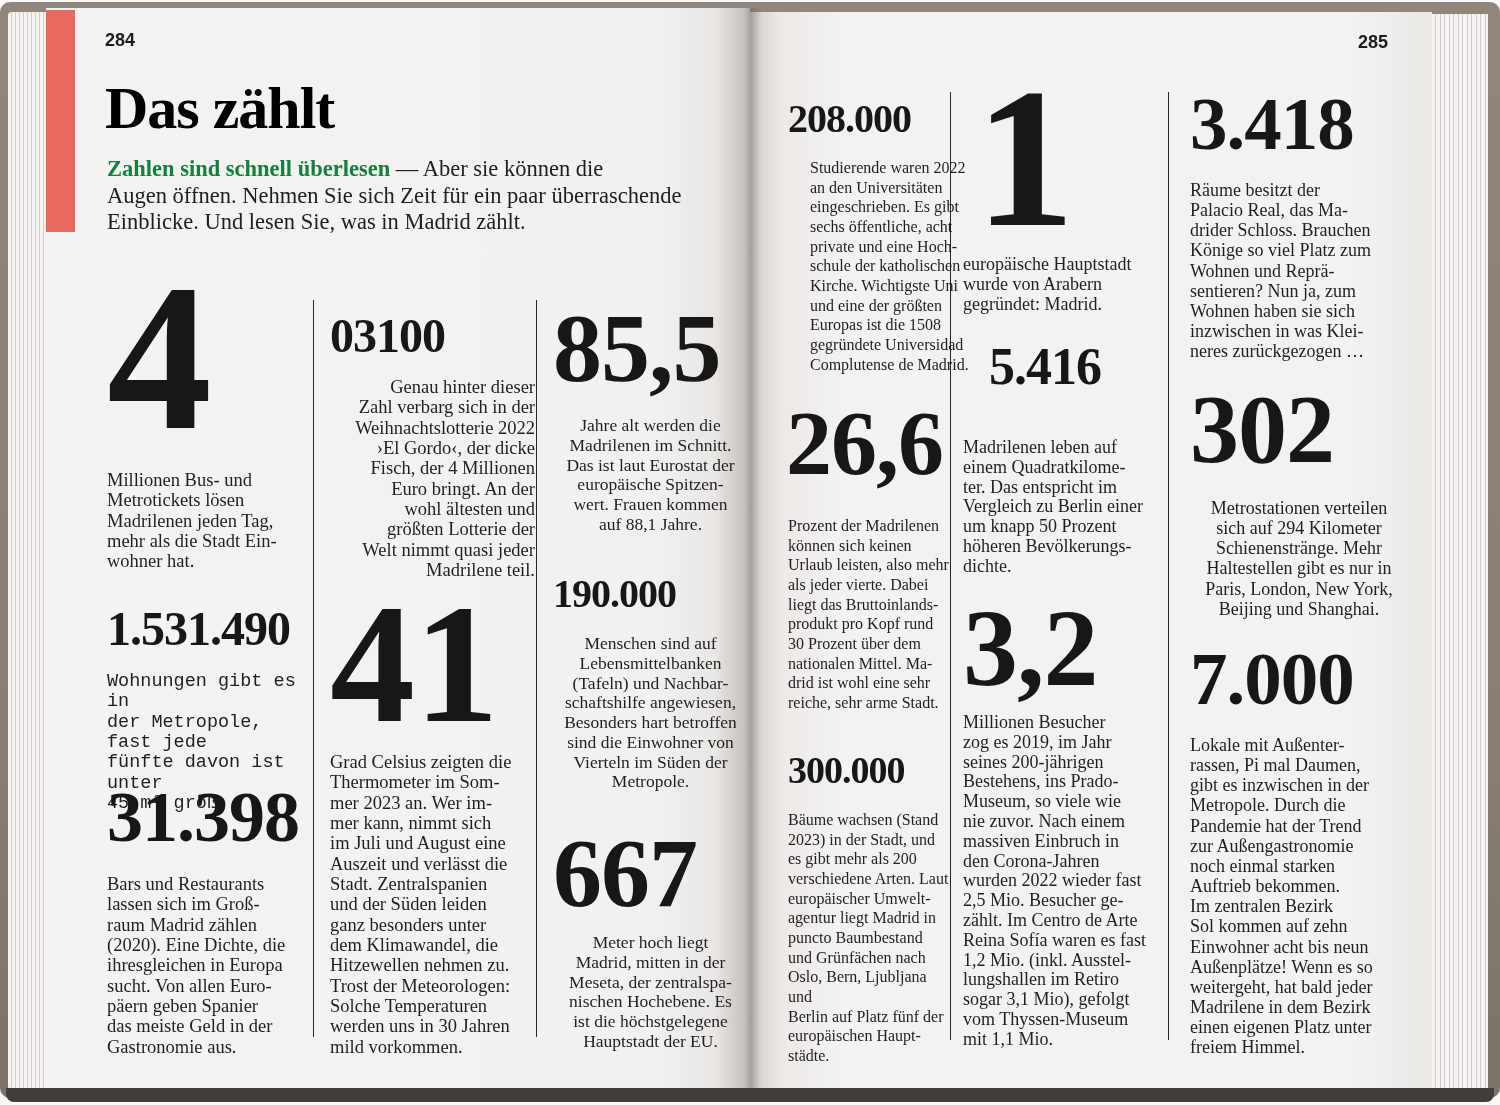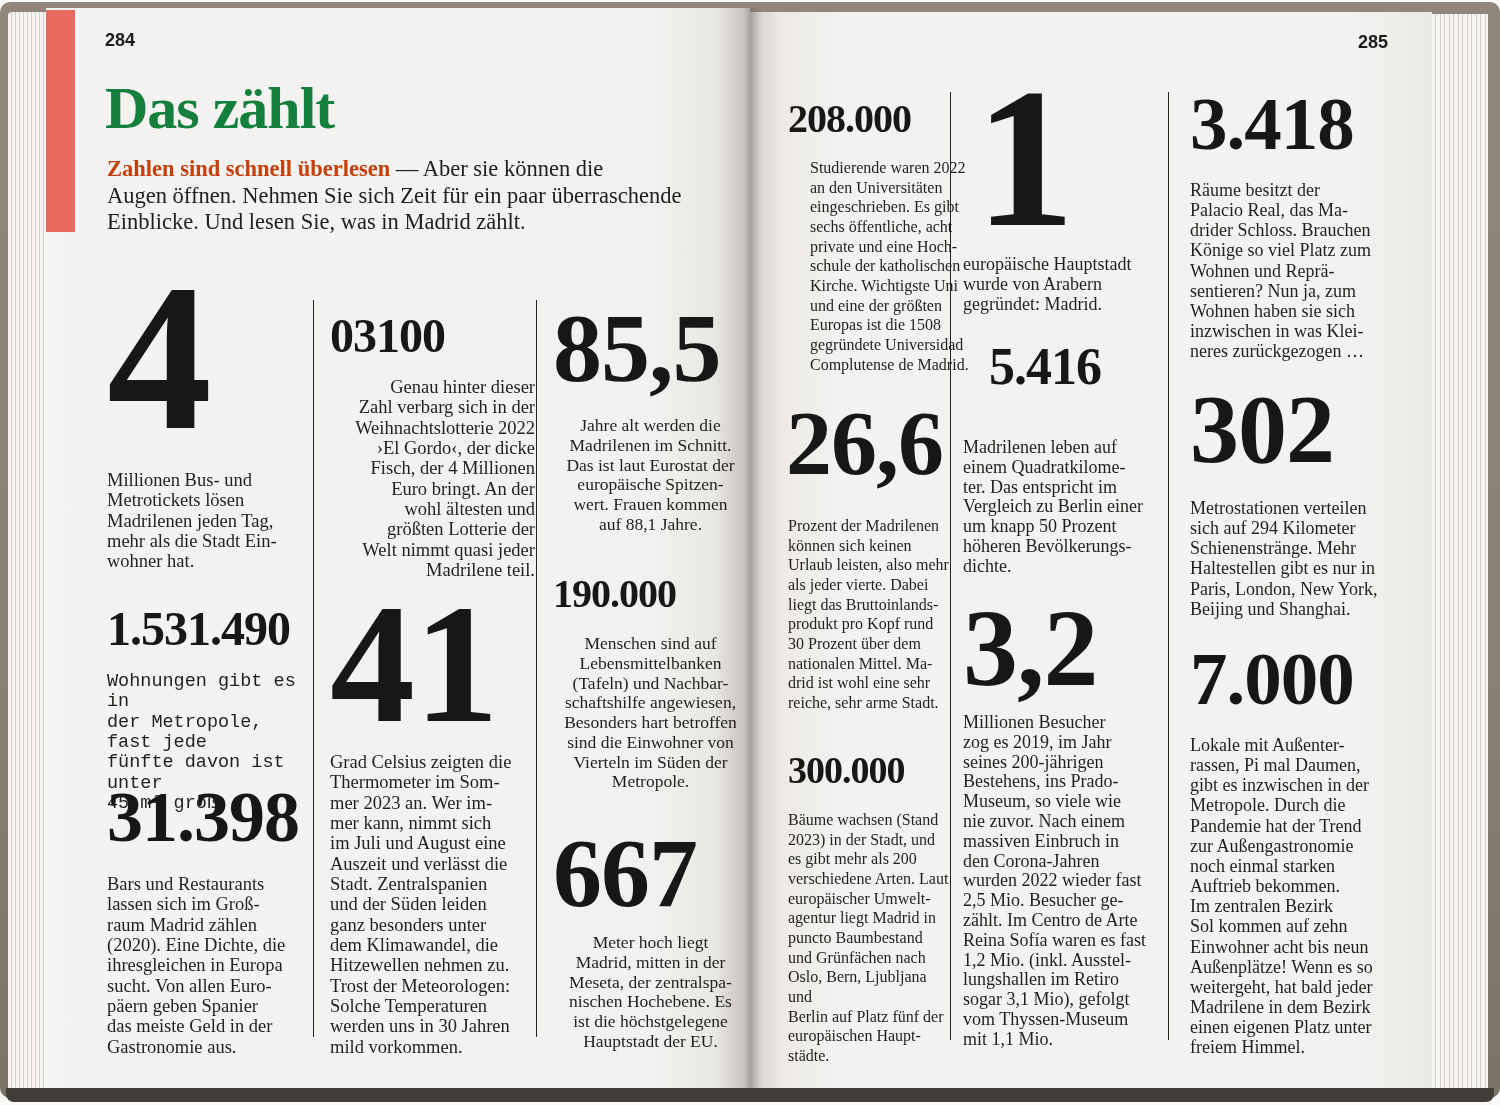--- a/index.html
+++ b/index.html
@@ -18,23 +18,23 @@
     background:repeating-linear-gradient(90deg,#f5f4f2 0px,#f5f4f2 3px,#cfccc7 3.5px,#cfccc7 4.5px);}
   .page-left{left:46px;top:8px;width:704px;height:1084px;
     background:linear-gradient(90deg,#f4f3f1 0%,#f2f1ef 86%,#e9e7e4 95%,#d6d3cf 99%,#bebbb6 100%);}
   .page-right{left:750px;top:12px;width:682px;height:1080px;
     background:linear-gradient(90deg,#b7b4b0 0%,#dad7d3 1.4%,#ece9e6 4.5%,#f3f2f0 13%,#f3f2f0 88%,#ebe9e6 100%);}
   .gutter{left:714px;top:8px;width:72px;height:1084px;pointer-events:none;
     background:linear-gradient(90deg,rgba(0,0,0,0) 0%,rgba(80,70,60,0.10) 42%,rgba(55,48,42,0.16) 50%,rgba(0,0,0,0) 68%);}
   .red-bar{left:46px;top:10px;width:29px;height:222px;background:#e8695e;}
 
   .pagenum{font-family:"Liberation Sans",sans-serif;font-weight:700;font-size:18px;color:#1d1c1a;}
-  .title{font-size:60px;font-weight:700;color:#15803d;letter-spacing:-1px;line-height:1;}
+  .title{font-size:60px;font-weight:700;color:#000000;letter-spacing:-1px;line-height:1;}
   .lead{font-size:22.5px;line-height:1.18;color:#1f1e1c;white-space:pre-line;}
-  .lead .hl{color:#c2410c;font-weight:700;}
+  .lead .hl{color:#15803d;font-weight:700;}
 
   .num{font-weight:700;color:#181715;line-height:0.95;letter-spacing:-1px;}
   .txt{color:#201f1d;white-space:pre-line;}
   .lc12{font-size:18.5px;line-height:1.10;}
   .lc3{font-size:17.5px;line-height:1.13;text-align:center;}
   .rc1{font-size:16px;line-height:1.23;}
   .rc2{font-size:18px;line-height:1.10;}
   .rc3{font-size:18px;line-height:1.12;}
   .vline{width:1px;background:#26241f;}
 </style>
@@ -210,21 +210,21 @@
 <div class="abs txt rc3" style="left:1190px;top:180px;width:218px;">Räume besitzt der
 Palacio Real, das Ma-
 drider Schloss. Brauchen
 Könige so viel Platz zum
 Wohnen und Reprä-
 sentieren? Nun ja, zum
 Wohnen haben sie sich
 inzwischen in was Klei-
 neres zurückgezogen …</div>
 <div class="abs num" style="left:1190px;top:383px;font-size:98px;">302</div>
-<div class="abs txt rc3" style="left:1190px;top:498px;width:218px;">Metrostationen verteilen
+<div class="abs txt rc3" style="left:1190px;top:498px;width:218px;text-align:center;">Metrostationen verteilen
 sich auf 294 Kilometer
 Schienenstränge. Mehr
 Haltestellen gibt es nur in
 Paris, London, New York,
 Beijing und Shanghai.</div>
 <div class="abs num" style="left:1190px;top:643px;font-size:75px;">7.000</div>
 <div class="abs txt rc3" style="left:1190px;top:735px;width:218px;">Lokale mit Außenter-
 rassen, Pi mal Daumen,
 gibt es inzwischen in der
 Metropole. Durch die

